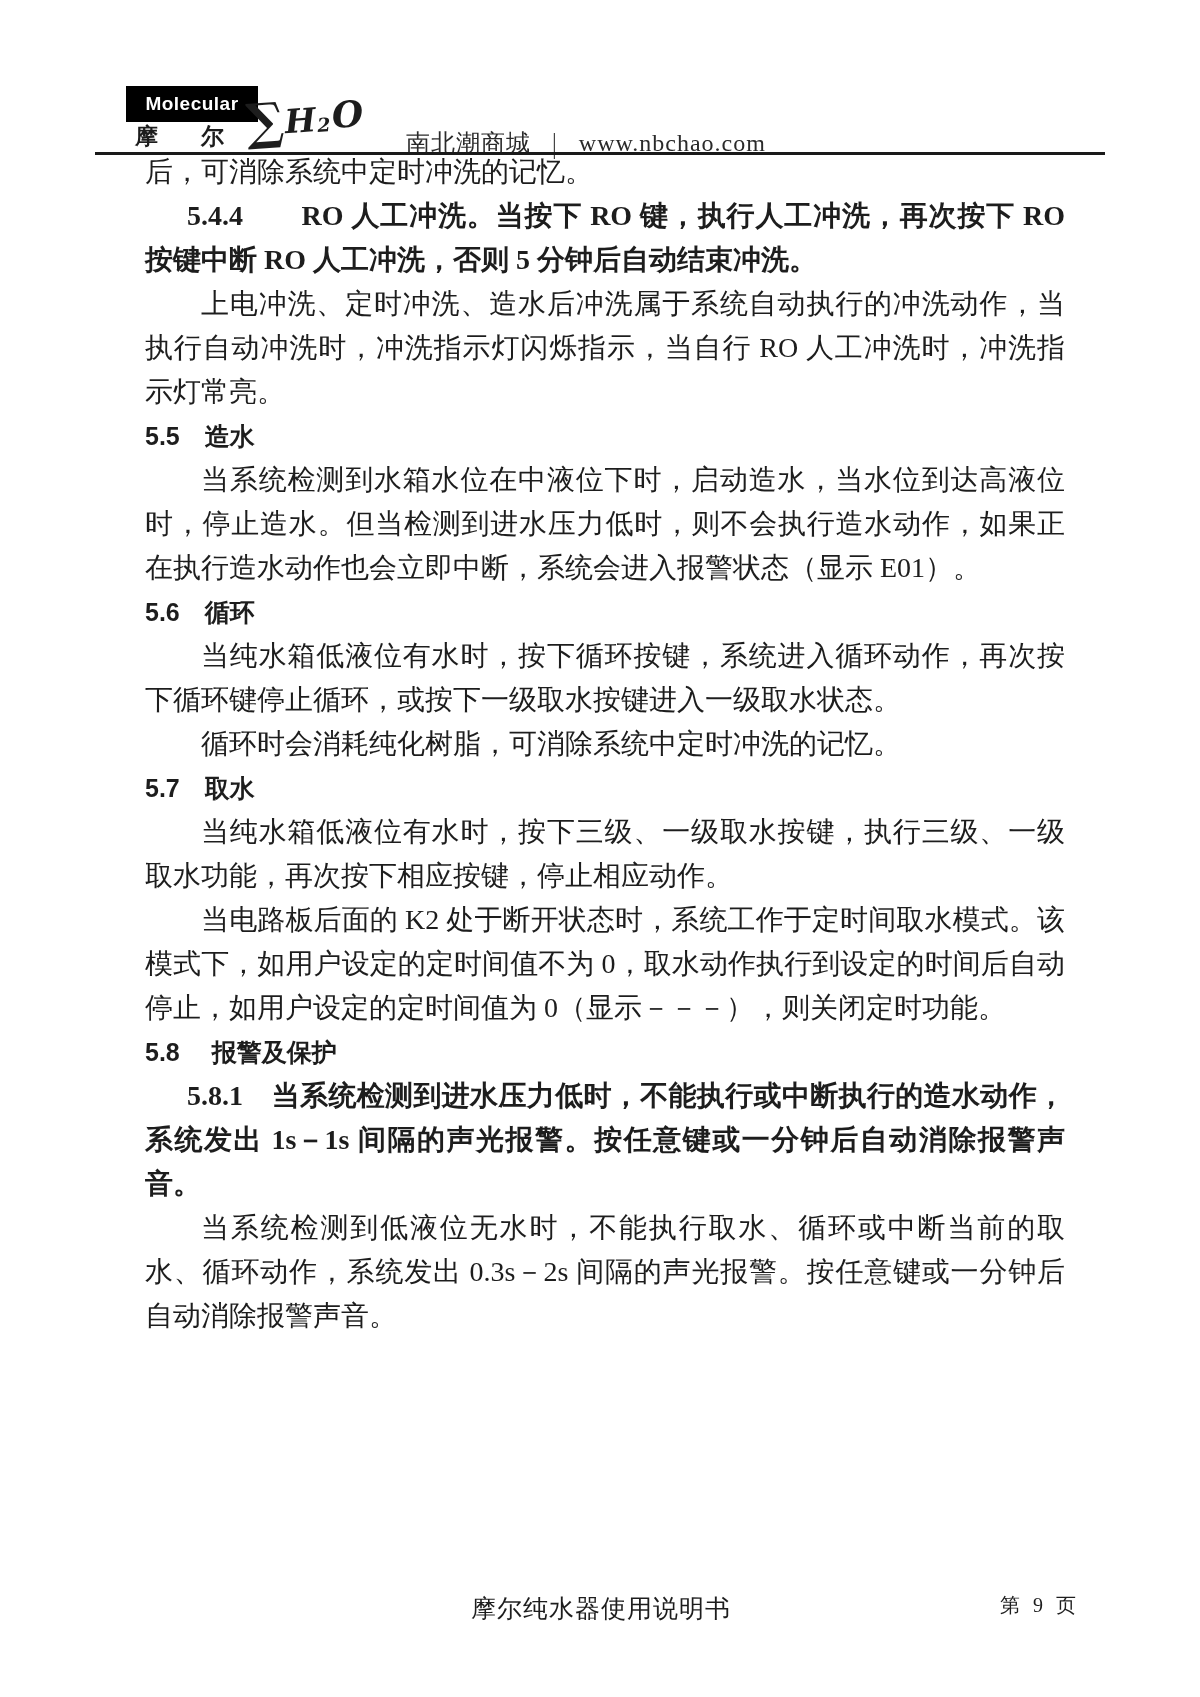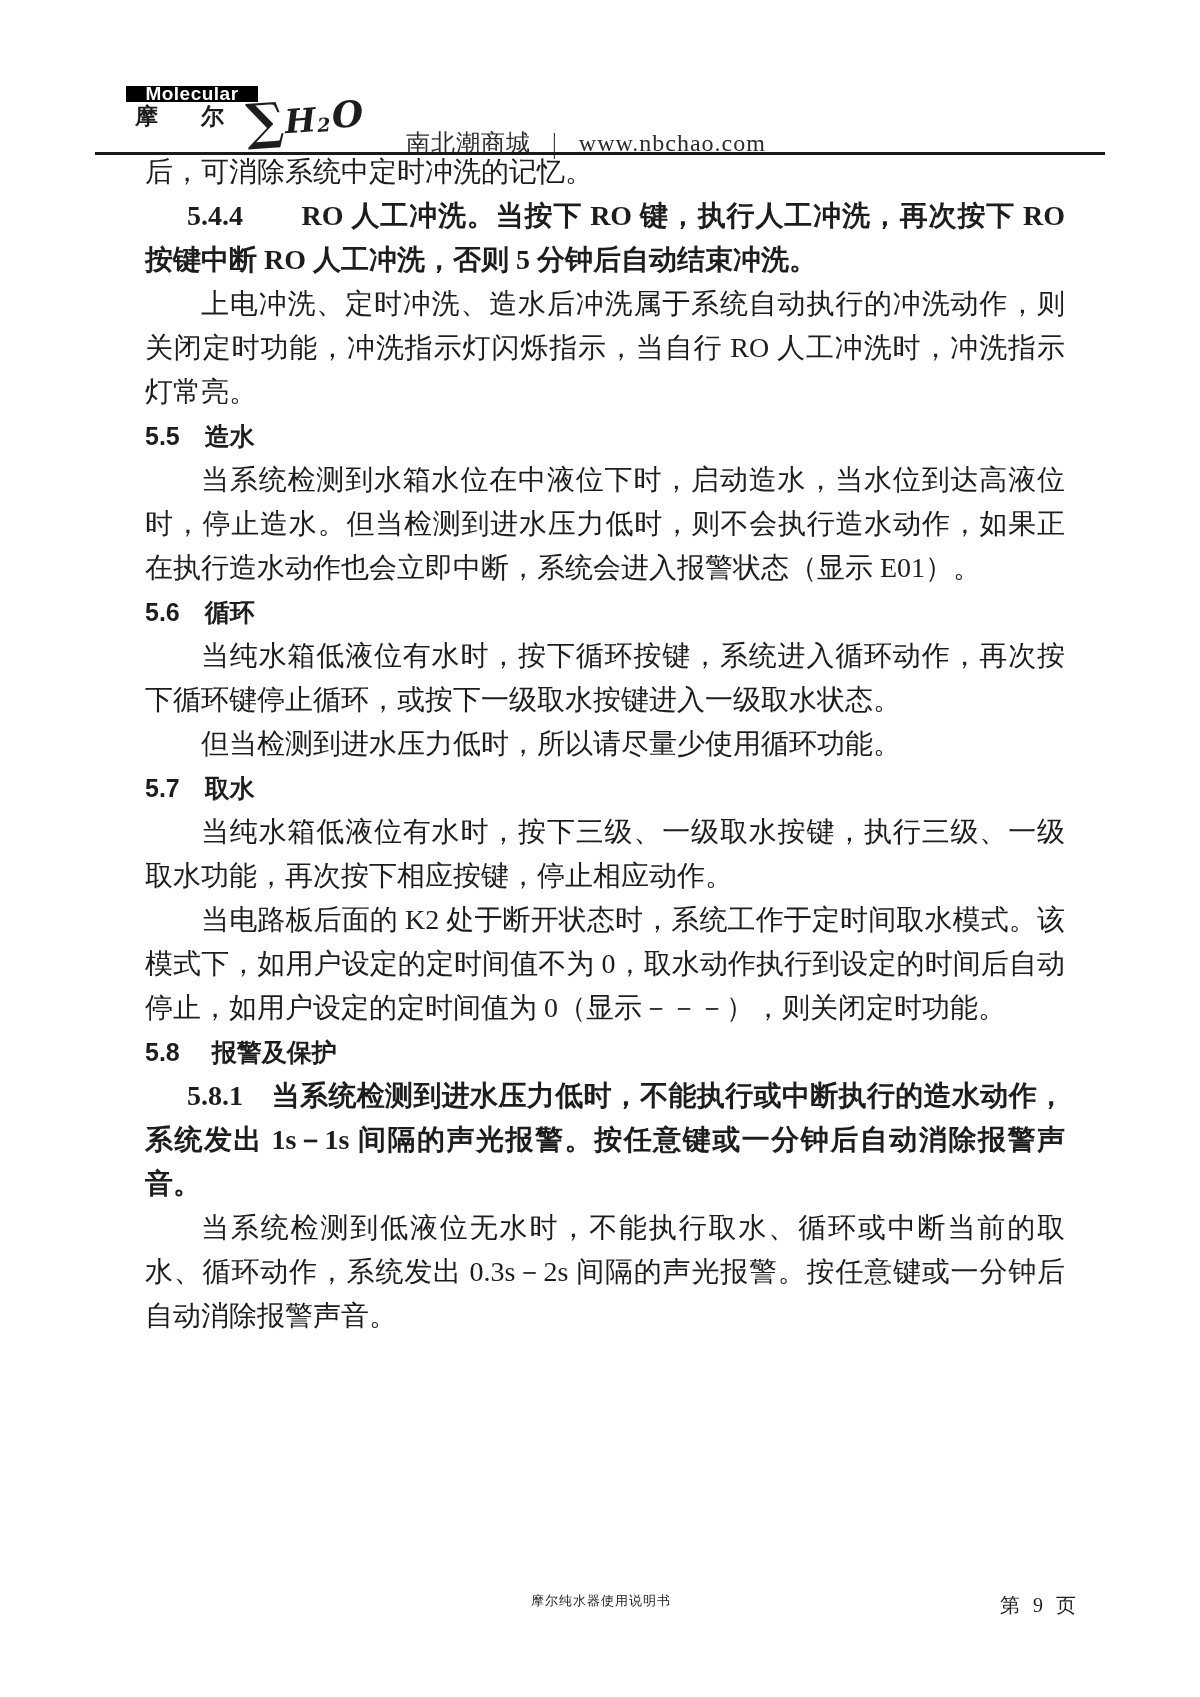--- a/index.html
+++ b/index.html
@@ -8,21 +8,21 @@
     width:1200px; height:1697px;
     background:var(--page-bg,#fff);
     color:var(--text,#1d1d1d);
     font-family:"Liberation Serif","DejaVu Serif",serif;
     overflow:hidden;
   }
 
   
   .logo { position:absolute; left:126px; top:86px; }
   .logo-box {
-    width:132px; height:16px;
+    width:132px; height:36px;
     background:var(--logo-bg,#000); color:var(--logo-text,#fff);
     display:flex; align-items:center; justify-content:center;
     font-family:"Liberation Sans","DejaVu Sans",sans-serif;
     font-weight:bold; font-size:19px; letter-spacing:0.5px;
   }
   .logo-zh {
     width:106px; margin-top:1px; padding:0 8px 0 9px; box-sizing:border-box;
     display:flex; justify-content:space-between;
     font-family:"Liberation Sans","DejaVu Sans",sans-serif;
     font-weight:bold; font-size:23px; line-height:26px;
@@ -64,21 +64,21 @@
   .block.sub  { text-indent:1.5em;font-weight:bold; }
   .block.heading {
     font-family:"Liberation Sans","DejaVu Sans",sans-serif;
     font-weight:bold; font-size:25px;
     text-indent:0; text-align:left;
   }
 
   
   .footer-title {
     position:absolute; left:140px; top:1592px; width:922px;
-    text-align:center; font-size:13px; letter-spacing:1px;
+    text-align:center; font-size:25px; letter-spacing:1px;
   }
   .footer-page {
     position:absolute; right:120px; top:1592px;
     font-size:20px; letter-spacing:4px; white-space:nowrap;
   }
 </style>
 </head>
 <body>
 
 <div class="page" style="--text: #1d1d1d; --rule: #1a1a1a; --logo-bg: #000000; --logo-text: #ffffff; --page-bg: #ffffff;">
@@ -105,26 +105,26 @@
       <span class="divider">|</span>
       <span>www.nbchao.com</span>
     </div>
 
     <div class="header-rule"></div>
   </header>
 
   <main class="body-text" id="content">
       <div class="block cont">后，可消除系统中定时冲洗的记忆。</div>
       <div class="block sub">5.4.4　　RO 人工冲洗。当按下 RO 键，执行人工冲洗，再次按下 RO 按键中断 RO 人工冲洗，否则 5 分钟后自动结束冲洗。</div>
-      <div class="block para">上电冲洗、定时冲洗、造水后冲洗属于系统自动执行的冲洗动作，则关闭定时功能，冲洗指示灯闪烁指示，当自行 RO 人工冲洗时，冲洗指示灯常亮。</div>
+      <div class="block para">上电冲洗、定时冲洗、造水后冲洗属于系统自动执行的冲洗动作，当执行自动冲洗时，冲洗指示灯闪烁指示，当自行 RO 人工冲洗时，冲洗指示灯常亮。</div>
       <div class="block heading">5.5　造水</div>
       <div class="block para">当系统检测到水箱水位在中液位下时，启动造水，当水位到达高液位时，停止造水。但当检测到进水压力低时，则不会执行造水动作，如果正在执行造水动作也会立即中断，系统会进入报警状态（显示 E01）。</div>
       <div class="block heading">5.6　循环</div>
       <div class="block para">当纯水箱低液位有水时，按下循环按键，系统进入循环动作，再次按下循环键停止循环，或按下一级取水按键进入一级取水状态。</div>
-      <div class="block para">但当检测到进水压力低时，所以请尽量少使用循环功能。</div>
+      <div class="block para">循环时会消耗纯化树脂，可消除系统中定时冲洗的记忆。</div>
       <div class="block heading">5.7　取水</div>
       <div class="block para">当纯水箱低液位有水时，按下三级、一级取水按键，执行三级、一级取水功能，再次按下相应按键，停止相应动作。</div>
       <div class="block para">当电路板后面的 K2 处于断开状态时，系统工作于定时间取水模式。该模式下，如用户设定的定时间值不为 0，取水动作执行到设定的时间后自动停止，如用户设定的定时间值为 0（显示－－－），则关闭定时功能。</div>
       <div class="block heading">5.8　 报警及保护</div>
       <div class="block sub">5.8.1　当系统检测到进水压力低时，不能执行或中断执行的造水动作，系统发出 1s－1s 间隔的声光报警。按任意键或一分钟后自动消除报警声音。</div>
       <div class="block para">当系统检测到低液位无水时，不能执行取水、循环或中断当前的取水、循环动作，系统发出 0.3s－2s 间隔的声光报警。按任意键或一分钟后自动消除报警声音。</div>
     </main>
 
   <footer>
     <div class="footer-title">摩尔纯水器使用说明书</div>

